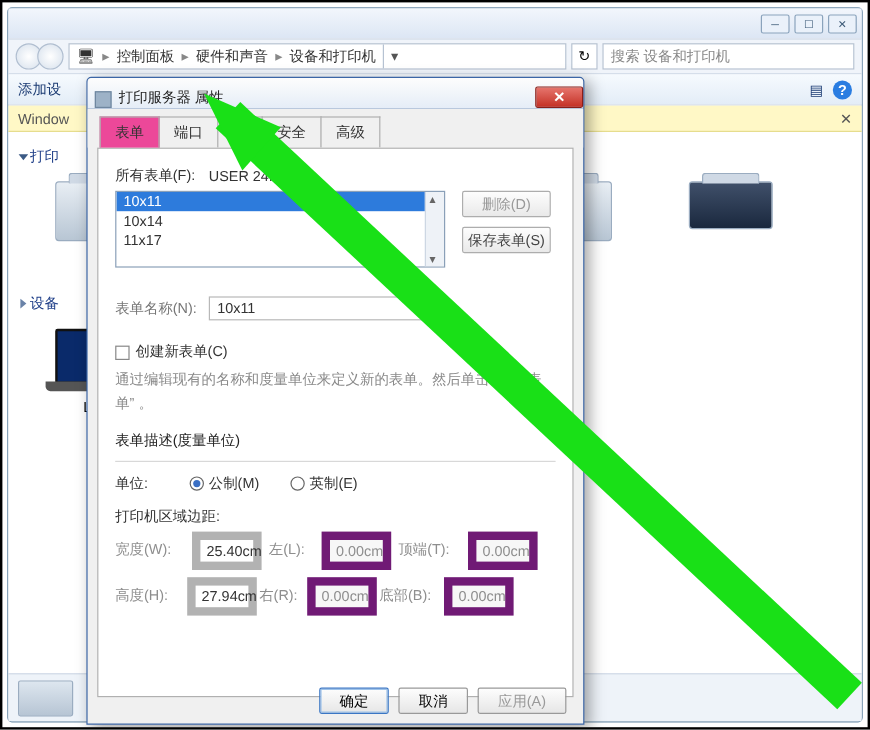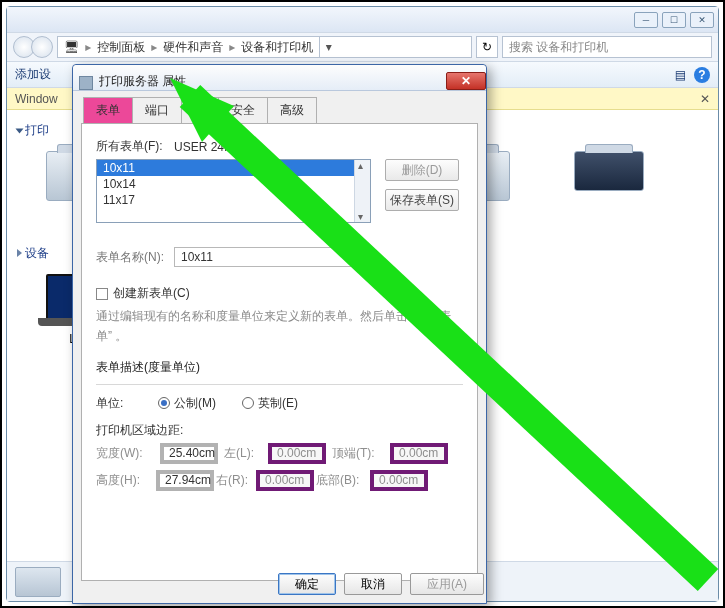--- a/index.html
+++ b/index.html
@@ -65,23 +65,23 @@
   .side-btn { width:74px; height:22px; border:1px solid #adadad; background:linear-gradient(#fdfdfd,#e9e9e9); border-radius:2px; text-align:center; line-height:20px; color:#444; margin-bottom:8px;}
   .side-btn.disabled { color:#9a9a9a; }
 
   .txtfield { height:20px; border:1px solid #b8b8b8; background:#fff; padding:0 6px; display:flex; align-items:center; color:#333; }
   .chk { width:12px; height:12px; border:1px solid #888; background:#fff; display:inline-block; margin-right:5px; vertical-align:middle; }
   .hint { color:#8a8a8a; line-height:1.7; margin:4px 0 12px 0; }
   .grp-title { color:#222; margin:4px 0 8px 0; }
   .radio { width:12px; height:12px; border:1px solid #666; border-radius:50%; display:inline-flex; align-items:center; justify-content:center; margin-right:4px; background:#fff;}
   .radio.on::after { content:""; width:6px; height:6px; border-radius:50%; background:#3a6fc4; }
   .dim-lbl { color:#8e8e8e; width:58px; }
-  .dim-in { width:58px; height:21px; border:4px solid #701a75; background:#f7f7f7; color:#8e8e8e; display:inline-flex; align-items:center; padding:0 5px; }
+  .dim-in { width:58px; height:32px; border:7px solid #701a75; background:#f7f7f7; color:#8e8e8e; display:inline-flex; align-items:center; padding:0 5px; }
   .dim-in.edit { background:#fff; color:#333; border-color:#b2b2b2; }
-  .dlg-btns { position:absolute; right:2px; bottom:8px; display:flex; gap:8px; }
+  .dlg-btns { position:absolute; right:14px; bottom:8px; display:flex; gap:8px; }
   .btn { height:22px; padding:0 16px; border:1px solid #999; border-radius:2px; background:linear-gradient(#fdfdfd,#e6e6e6); line-height:20px; }
   .btn.primary { border-color:#3a76c4; box-shadow:0 0 0 1px #9ec3ea inset; }
   .btn.disabled { color:#9a9a9a; }
 </style>
 </head>
 <body>
 
 <div class="main-win">
   <div class="titlebar">
     <div class="tb-btn">─</div>

